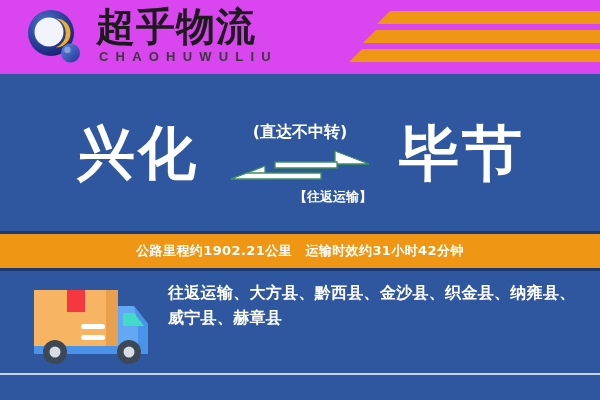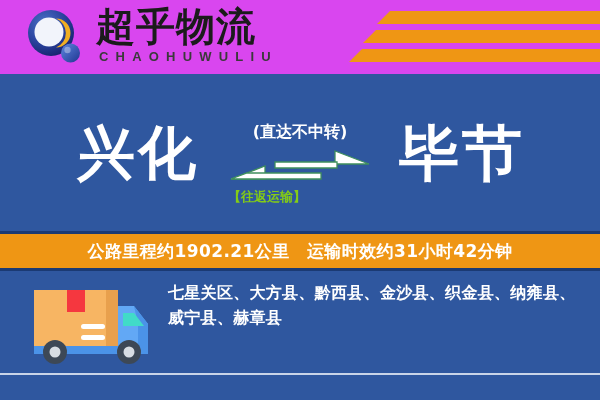--- a/index.html
+++ b/index.html
@@ -129,25 +129,25 @@
   }
   #arrow-graphic {
     position: absolute;
     left: 1px; top: 40px;
     width: 142px; height: 34px;
   }
   #route-note-bottom {
     position: absolute;
     left: 0; top: 80px;
     width: 144px;
-    text-align: left;
+    text-align: right;
     font-family: Liberation Mono, monospace;
     font-size: 13px;
     font-weight: 700;
-    color: #84cc16;
+    color: #ffffff;
     letter-spacing: 0px;
     white-space: nowrap;
   }
 
   
   #info-rule-top {
     position: absolute;
     left: 0; top: 157px;
     width: 600px; height: 3px;
     background: #1b3a73;
@@ -156,21 +156,21 @@
     position: absolute;
     left: 0; top: 160px;
     width: 600px; height: 34px;
     background: #ef9614;
     display: flex;
     align-items: center;
     justify-content: center;
   }
   #info-text {
     font-family: "DejaVu Sans", sans-serif;
-    font-size: 17px;
+    font-size: 13px;
     font-weight: 700;
     color: #ffffff;
     letter-spacing: 0.4px;
     white-space: nowrap;
   }
   #info-rule-bottom {
     position: absolute;
     left: 0; top: 194px;
     width: 600px; height: 3px;
     background: #1b3a73;
@@ -288,18 +288,18 @@
         <rect x="57" y="44" width="24" height="5" rx="2.5" fill="#ffffff"></rect>
         <rect x="57" y="55" width="24" height="5" rx="2.5" fill="#ffffff"></rect>
 
         <circle cx="31" cy="72" r="12" fill="#3d4856"></circle>
         <circle cx="31" cy="72" r="5.5" fill="#d8dde3"></circle>
         <circle cx="105" cy="72" r="12" fill="#3d4856"></circle>
         <circle cx="105" cy="72" r="5.5" fill="#d8dde3"></circle>
       </svg>
     </div>
 
-    <div id="coverage-text">七星关区、大方县、黔西县、金沙县、织金县、纳雍县、威宁县、赫章县</div>
+    <div id="coverage-text">往返运输、大方县、黔西县、金沙县、织金县、纳雍县、威宁县、赫章县</div>
 
     <div id="footer-rule"></div>
   </div>
 
 </div>
 
 </body></html>

